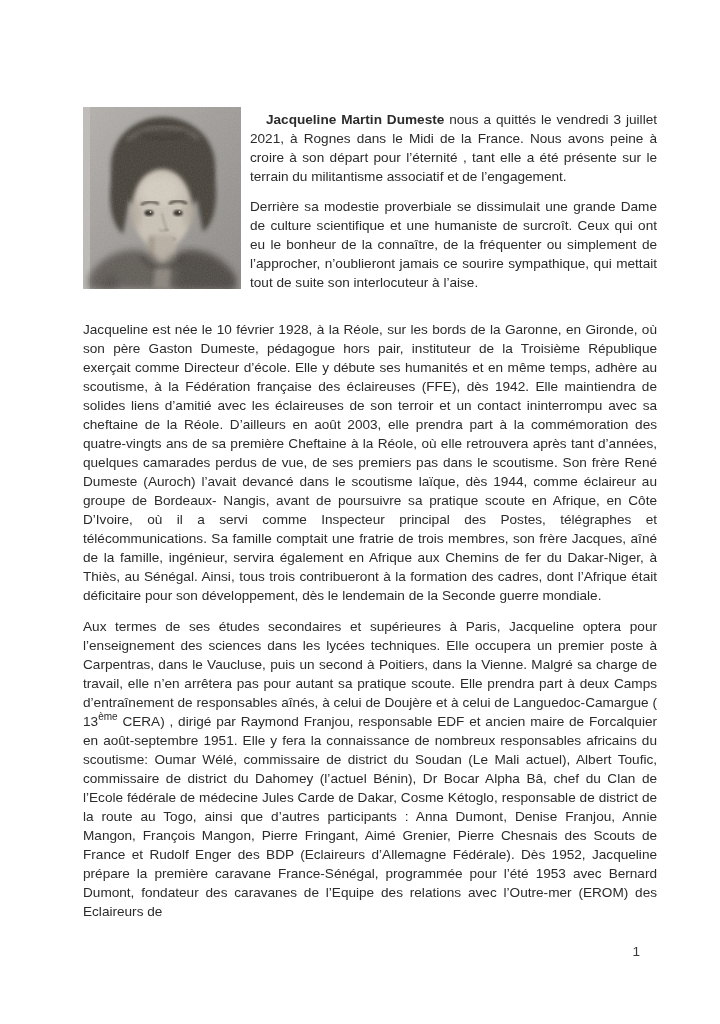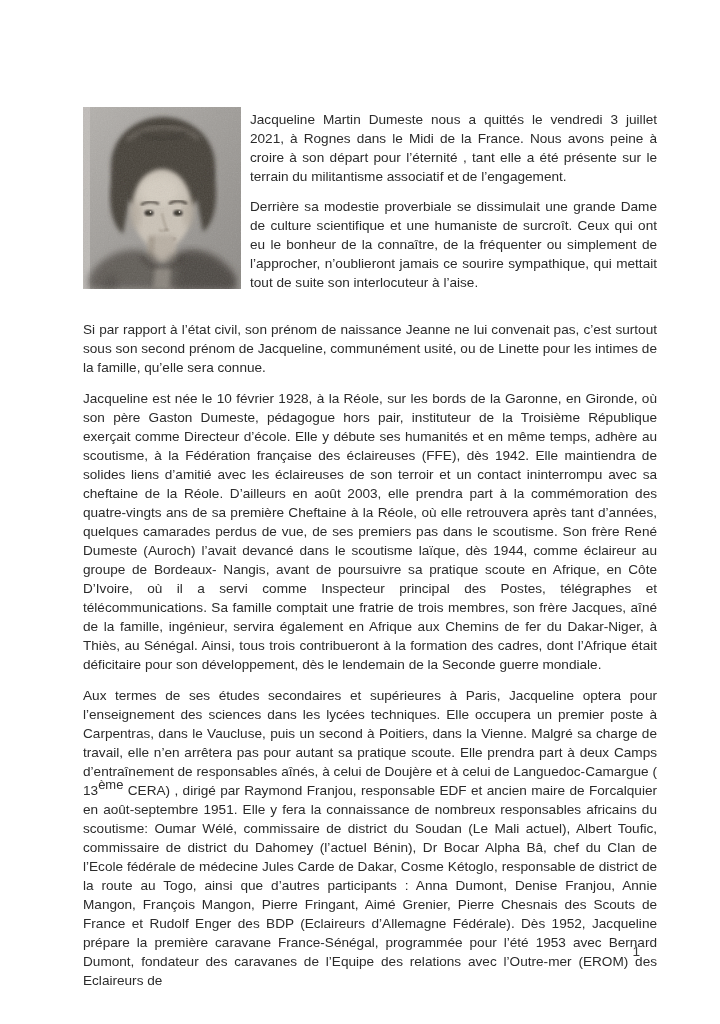--- a/index.html
+++ b/index.html
@@ -22,22 +22,22 @@
   .content p{margin:0 0 12px 0;}
   .top-section{display:flex;margin-bottom:16px;}
   .photo-wrap{
     flex:0 0 158px;
     width:158px;height:182px;
     margin-right:9px;
   }
   .photo-wrap svg{display:block;width:158px;height:182px;}
   .side-text{flex:1;padding-top:3px;}
   .side-text p:first-child{margin-bottom:11px;}
-  .lead-name{font-weight:normal;}
-  sup.sup{font-size:13px;line-height:0;vertical-align:super;}
+  .lead-name{font-weight:bold;margin-left:16px;}
+  sup.sup{font-size:10px;line-height:0;vertical-align:super;}
   .page-number{
     position:absolute;
     left:480px;top:944px;width:160px;
     text-align:right;
     font-size:13.6px;
     color:#3a3a3a;
   }
 </style>
 </head>
 <body>
@@ -113,19 +113,18 @@
 
         <rect width="158" height="182" filter="url(#grain)" opacity="0.28"></rect>
       </svg>
     </div>
     <div class="side-text">
       <p><strong class="lead-name">Jacqueline Martin Dumeste</strong><span> nous a quittés le vendredi 3 juillet 2021, à Rognes dans le Midi de la France. Nous avons peine à croire à son départ pour l’éternité , tant elle a été présente sur le terrain du militantisme associatif et de l’engagement.</span></p>
       <p>Derrière sa modestie proverbiale se dissimulait une grande Dame de culture scientifique et une humaniste de surcroît. Ceux qui ont eu le bonheur de la connaître, de la fréquenter ou simplement de l’approcher, n’oublieront jamais ce sourire sympathique, qui mettait tout de suite son interlocuteur à l’aise.</p>
     </div>
   </div>
 
-  <p>Si par rapport à l’état civil, son prénom de naissance Jeanne ne lui convenait pas, c’est surtout sous son second prénom de Jacqueline, communément usité, ou de Linette pour les intimes de la famille, qu’elle sera connue.</p>
   <p>Jacqueline est née le 10 février 1928, à la Réole, sur les bords de la Garonne, en Gironde, où son père Gaston Dumeste, pédagogue hors pair, instituteur de la Troisième République exerçait comme Directeur d’école. Elle y débute ses humanités et en même temps, adhère au scoutisme, à la Fédération française des éclaireuses (FFE), dès 1942. Elle maintiendra de solides liens d’amitié avec les éclaireuses de son terroir et un contact ininterrompu avec sa cheftaine de la Réole. D’ailleurs en août 2003, elle prendra part à la commémoration des quatre-vingts ans de sa première Cheftaine à la Réole, où elle retrouvera après tant d’années, quelques camarades perdus de vue, de ses premiers pas dans le scoutisme. Son frère René Dumeste (Auroch) l’avait devancé dans le scoutisme laïque, dès 1944, comme éclaireur au groupe de Bordeaux- Nangis, avant de poursuivre sa pratique scoute en Afrique, en Côte D’Ivoire, où il a servi comme Inspecteur principal des Postes, télégraphes et télécommunications. Sa famille comptait une fratrie de trois membres, son frère Jacques, aîné de la famille, ingénieur, servira également en Afrique aux Chemins de fer du Dakar-Niger, à Thiès, au Sénégal. Ainsi, tous trois contribueront à la formation des cadres, dont l’Afrique était déficitaire pour son développement, dès le lendemain de la Seconde guerre mondiale.</p>
   <p><span>Aux termes de ses études secondaires et supérieures à Paris, Jacqueline optera pour l’enseignement des sciences dans les lycées techniques. Elle occupera un premier poste à Carpentras, dans le Vaucluse, puis un second à Poitiers, dans la Vienne. Malgré sa charge de travail, elle n’en arrêtera pas pour autant sa pratique scoute. Elle prendra part à deux Camps d’entraînement de responsables aînés, à celui de Doujère et à celui de Languedoc-Camargue ( 13</span><sup class="sup">ème</sup><span> CERA) , dirigé par Raymond Franjou, responsable EDF et ancien maire de Forcalquier en août-septembre 1951. Elle y fera la connaissance de nombreux responsables africains du scoutisme: Oumar Wélé, commissaire de district du Soudan (Le Mali actuel), Albert Toufic, commissaire de district du Dahomey (l’actuel Bénin), Dr Bocar Alpha Bâ, chef du Clan de l’Ecole fédérale de médecine Jules Carde de Dakar, Cosme Kétoglo, responsable de district de la route au Togo, ainsi que d’autres participants : Anna Dumont, Denise Franjou, Annie Mangon, François Mangon, Pierre Fringant, Aimé Grenier, Pierre Chesnais des Scouts de France et Rudolf Enger des BDP (Eclaireurs d’Allemagne Fédérale). Dès 1952, Jacqueline prépare la première caravane France-Sénégal, programmée pour l’été 1953 avec Bernard Dumont, fondateur des caravanes de l’Equipe des relations avec l’Outre-mer (EROM) des Eclaireurs de</span></p>
 
 </div>
 
 <div class="page-number">1</div>
 
 </body></html>

